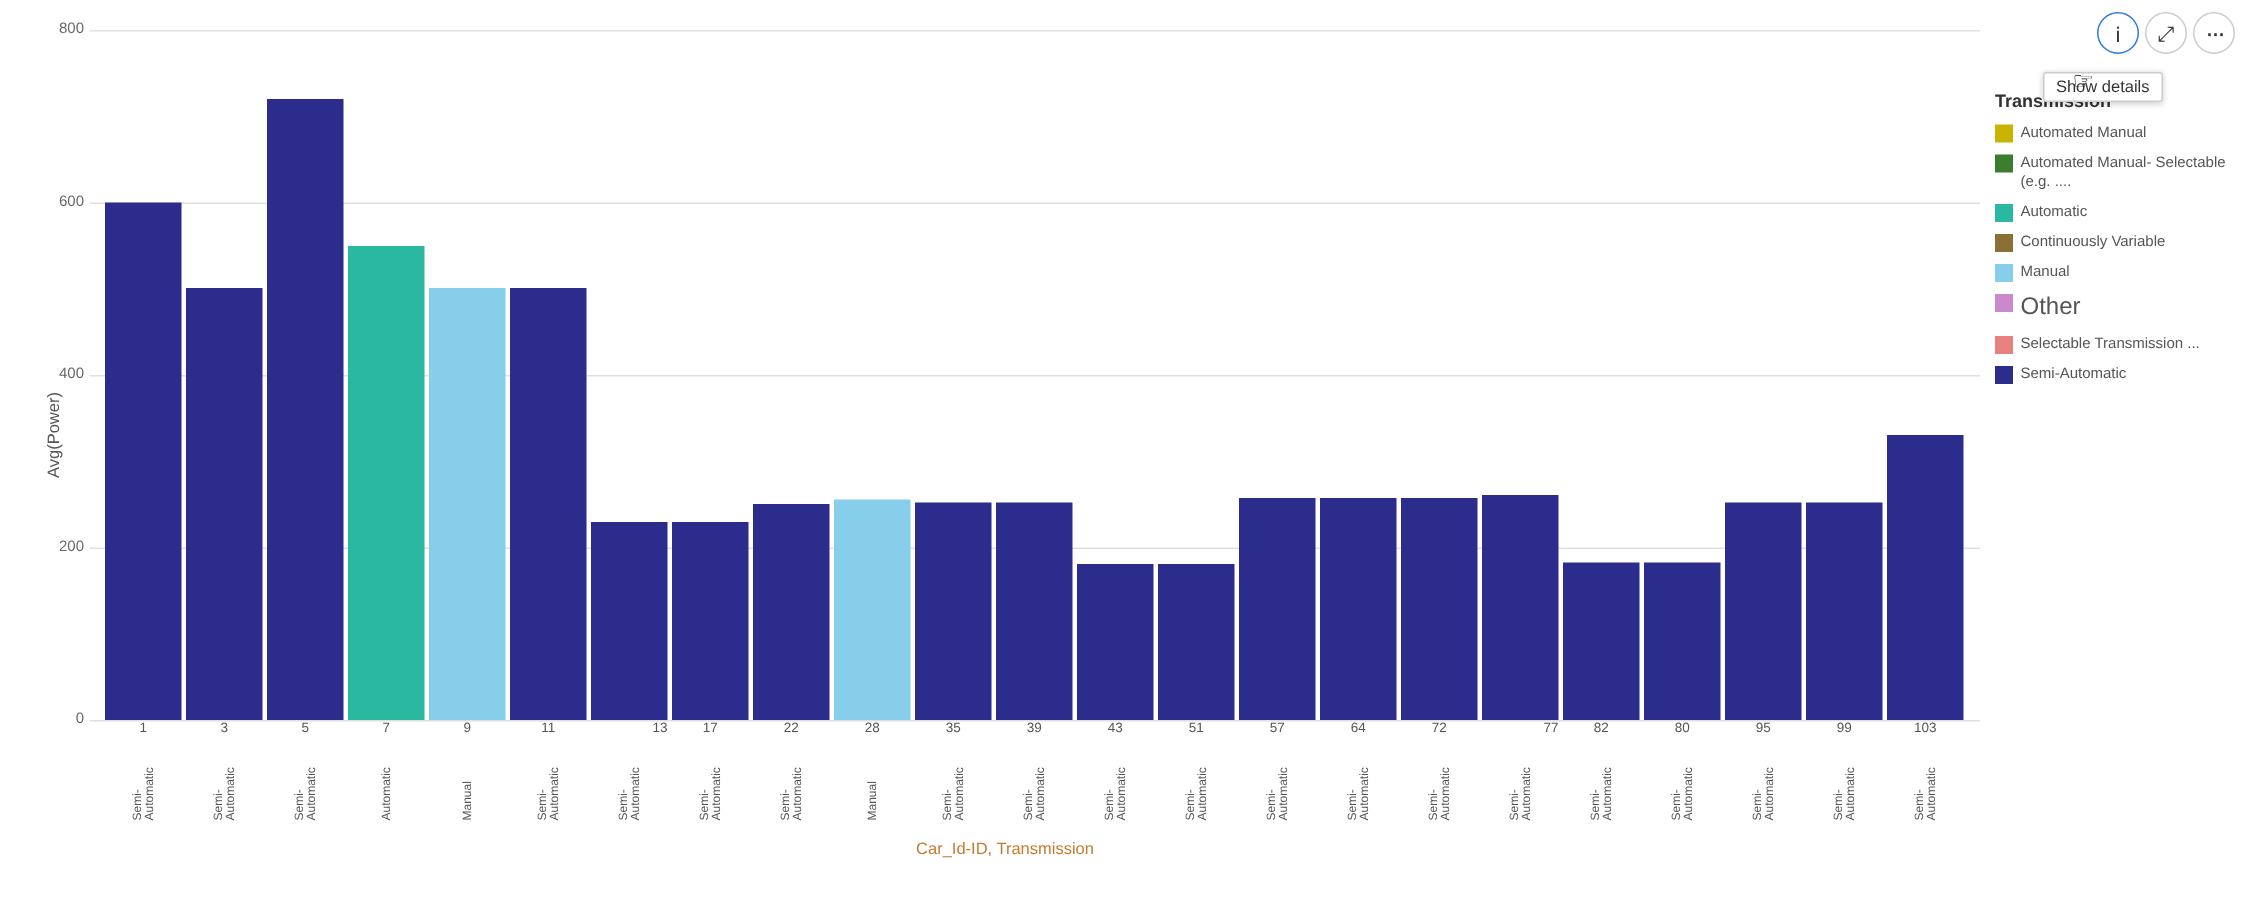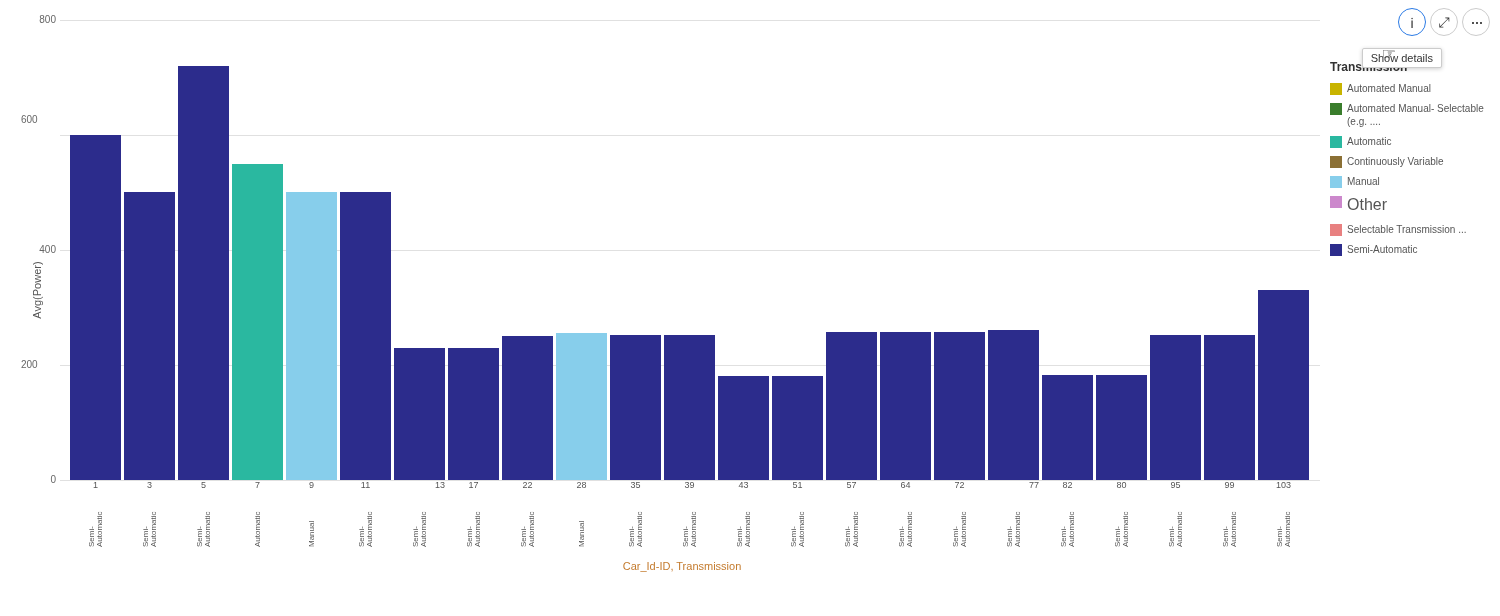--- a/index.html
+++ b/index.html
@@ -24,21 +24,20 @@
     }
 
     .x-axis-label {
       position: absolute;
       bottom: 8px;
       left: 50%;
       transform: translateX(-50%);
       font-size: 11px;
       color: #c47b2e;
       white-space: nowrap;
-      margin-left: 12px;
     }
 
     
     .legend {
       position: absolute;
       right: 10px;
       top: 60px;
       width: 160px;
     }
 
@@ -105,25 +104,25 @@
 
   <div class="y-axis-label">Avg(Power)</div>
 
   <div class="x-axis-label">Car_Id-ID, Transmission</div>
 </div>
 
 <div id="chart-area" style="position:absolute;left:60px;top:20px;width:1260px;height:460px;">
 <div style="position: absolute; left: 0px; right: 0px; top: 460px; height: 1px; background: rgb(224, 224, 224);"></div>
     <div style="position: absolute; right: calc(100% + 4px); top: 454px; font-size: 10px; color: rgb(102, 102, 102); text-align: right; width: 35px;">0</div>
     <div style="position: absolute; left: 0px; right: 0px; top: 345px; height: 1px; background: rgb(224, 224, 224);"></div>
-    <div style="position: absolute; right: calc(100% + 4px); top: 339px; font-size: 10px; color: rgb(102, 102, 102); text-align: left; width: 35px;">200</div>
+    <div style="position: absolute; right: calc(100% + 4px); top: 339px; font-size: 10px; color: rgb(102, 102, 102); text-align: right; width: 35px;">200</div>
     <div style="position: absolute; left: 0px; right: 0px; top: 230px; height: 1px; background: rgb(224, 224, 224);"></div>
     <div style="position: absolute; right: calc(100% + 4px); top: 224px; font-size: 10px; color: rgb(102, 102, 102); text-align: right; width: 35px;">400</div>
     <div style="position: absolute; left: 0px; right: 0px; top: 115px; height: 1px; background: rgb(224, 224, 224);"></div>
-    <div style="position: absolute; right: calc(100% + 4px); top: 94px; font-size: 10px; color: rgb(102, 102, 102); text-align: left; width: 35px;">600</div>
+    <div style="position: absolute; right: calc(100% + 4px); top: 109px; font-size: 10px; color: rgb(102, 102, 102); text-align: right; width: 35px;">600</div>
     <div style="position: absolute; left: 0px; right: 0px; top: 0px; height: 1px; background: rgb(224, 224, 224);"></div>
     <div style="position: absolute; right: calc(100% + 4px); top: -6px; font-size: 10px; color: rgb(102, 102, 102); text-align: right; width: 35px;">800</div>
     <div title="1: Semi-Automatic - 600" style="position: absolute; left: 10px; top: 115px; width: 51px; height: 345px; background: rgb(44, 44, 140);"></div>
     <div title="3: Semi-Automatic - 500" style="position: absolute; left: 64px; top: 172px; width: 51px; height: 288px; background: rgb(44, 44, 140);"></div>
     <div title="5: Semi-Automatic - 720" style="position: absolute; left: 118px; top: 46px; width: 51px; height: 414px; background: rgb(44, 44, 140);"></div>
     <div title="7: Automatic - 550" style="position: absolute; left: 172px; top: 144px; width: 51px; height: 316px; background: rgb(42, 184, 160);"></div>
     <div title="9: Manual - 500" style="position: absolute; left: 226px; top: 172px; width: 51px; height: 288px; background: rgb(135, 206, 235);"></div>
     <div title="11: Semi-Automatic - 500" style="position: absolute; left: 280px; top: 172px; width: 51px; height: 288px; background: rgb(44, 44, 140);"></div>
     <div title="13: Semi-Automatic - 230" style="position: absolute; left: 334px; top: 328px; width: 51px; height: 132px; background: rgb(44, 44, 140);"></div>
     <div title="17: Semi-Automatic - 230" style="position: absolute; left: 388px; top: 328px; width: 51px; height: 132px; background: rgb(44, 44, 140);"></div>

